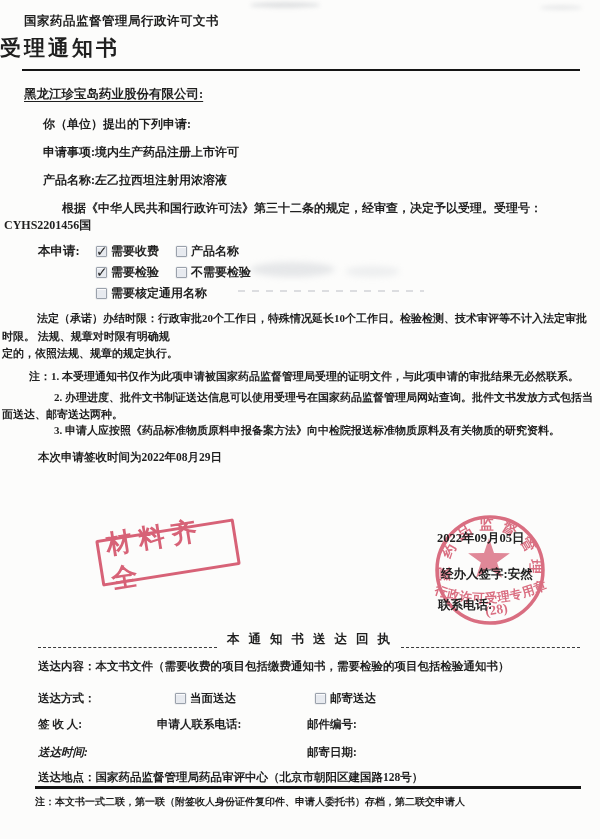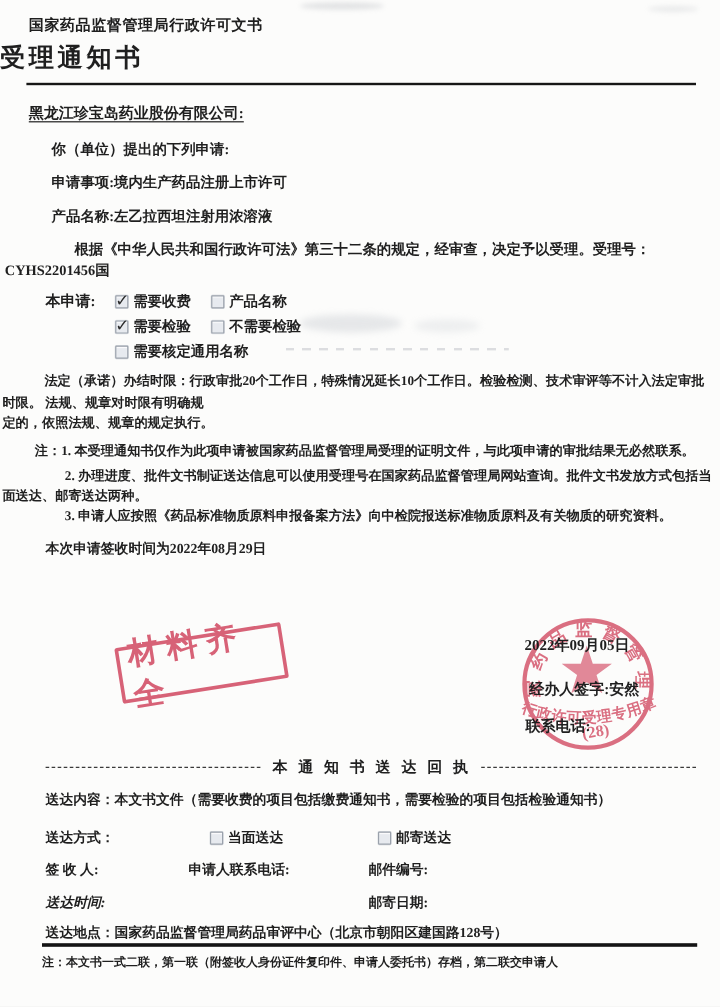--- a/index.html
+++ b/index.html
@@ -49,21 +49,21 @@
     left:98px; top:529px; width:140px; height:47px;
     border:3px solid var(--stamp-red); transform:rotate(-9deg);
     display:flex; align-items:center; justify-content:center;
     color:var(--stamp-red); font-size:26px; font-weight:700; letter-spacing:7px;
     padding-left:7px; opacity:.92; border-radius:2px;
   }
   .seal-svg { left:415px; top:498px; }
   .stamp-date { left:437px; top:530px; font-size:12.5px; font-weight:700; z-index:5; }
   .operator { left:441px; top:566px; font-size:12.5px; font-weight:700; z-index:5; }
   .phone { left:438px; top:597px; font-size:12.5px; font-weight:700; z-index:5; }
-  .divider-row { left:38px; top:631px; width:542px; display:flex; align-items:center; }
+  .divider-row { left:38px; top:631px; width:542px; display:flex; align-items:flex-end; }
   .dash { flex:1; height:0; border-top:1.5px dashed #3a3a3a; }
   .divider-title { font-size:12.5px; font-weight:700; letter-spacing:9px; padding:0 2px 0 10px; white-space:nowrap; }
   .r-line { position:absolute; font-size:11.5px; font-weight:600; white-space:nowrap; }
   .r-content { left:38px; top:659px; }
   .r-method-label { left:38px; top:691px; }
   .r-method-1 { left:175px; top:691px; }
   .r-method-2 { left:315px; top:691px; }
   .r-signer { left:38px; top:717px; }
   .r-phone { left:157px; top:717px;text-align:center; }
   .r-mailno { left:307px; top:717px; }

